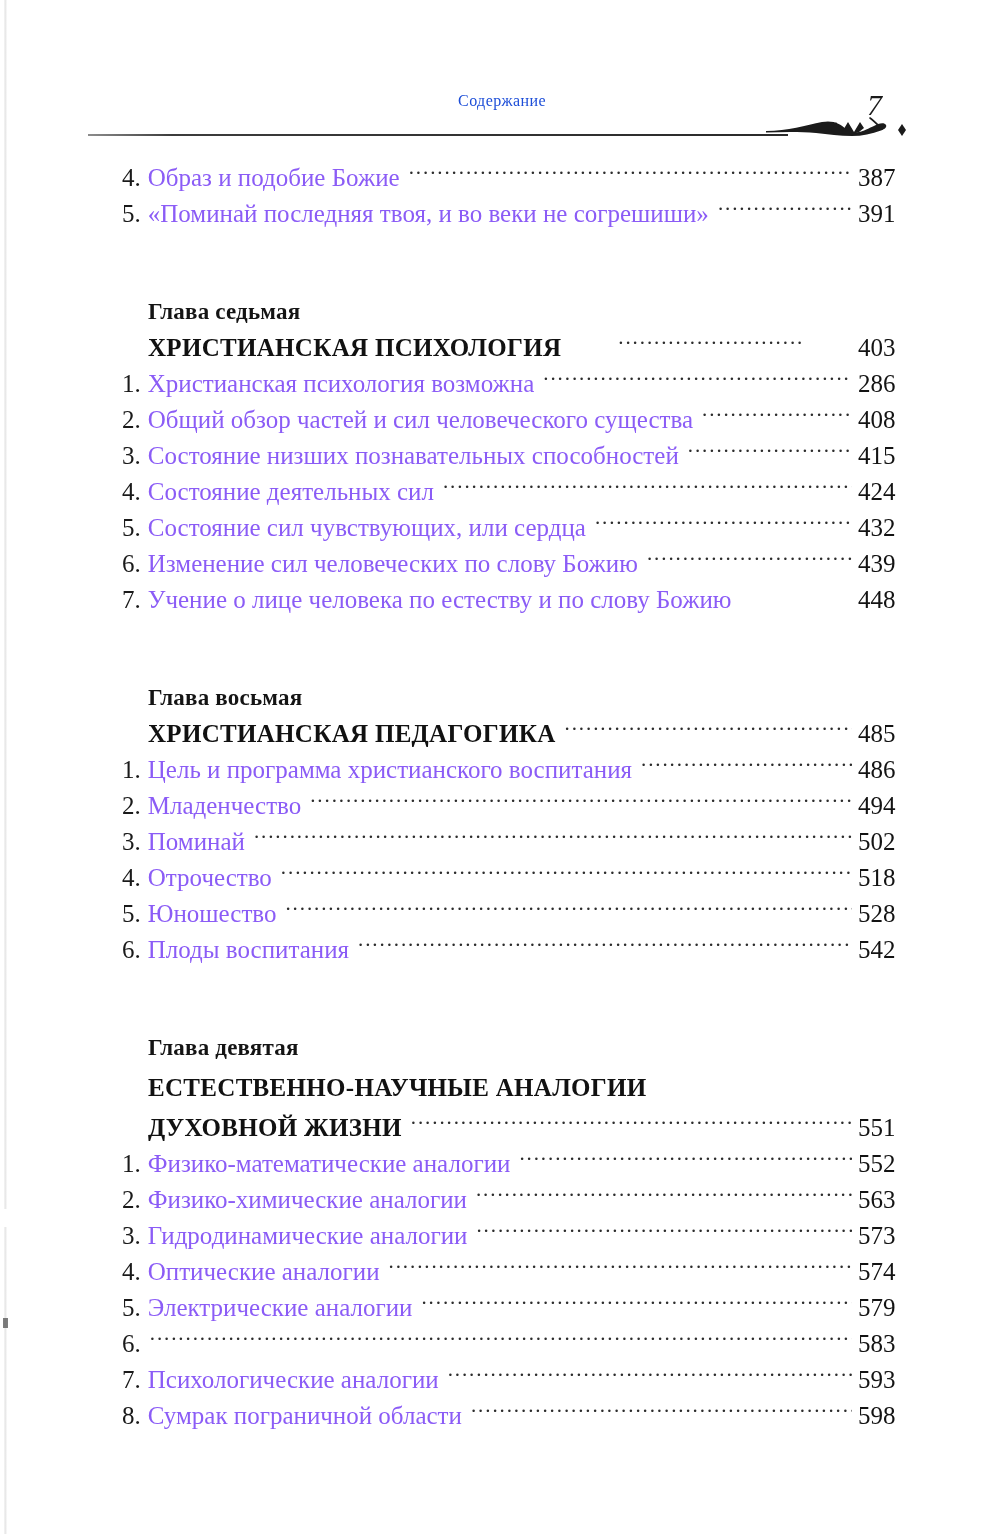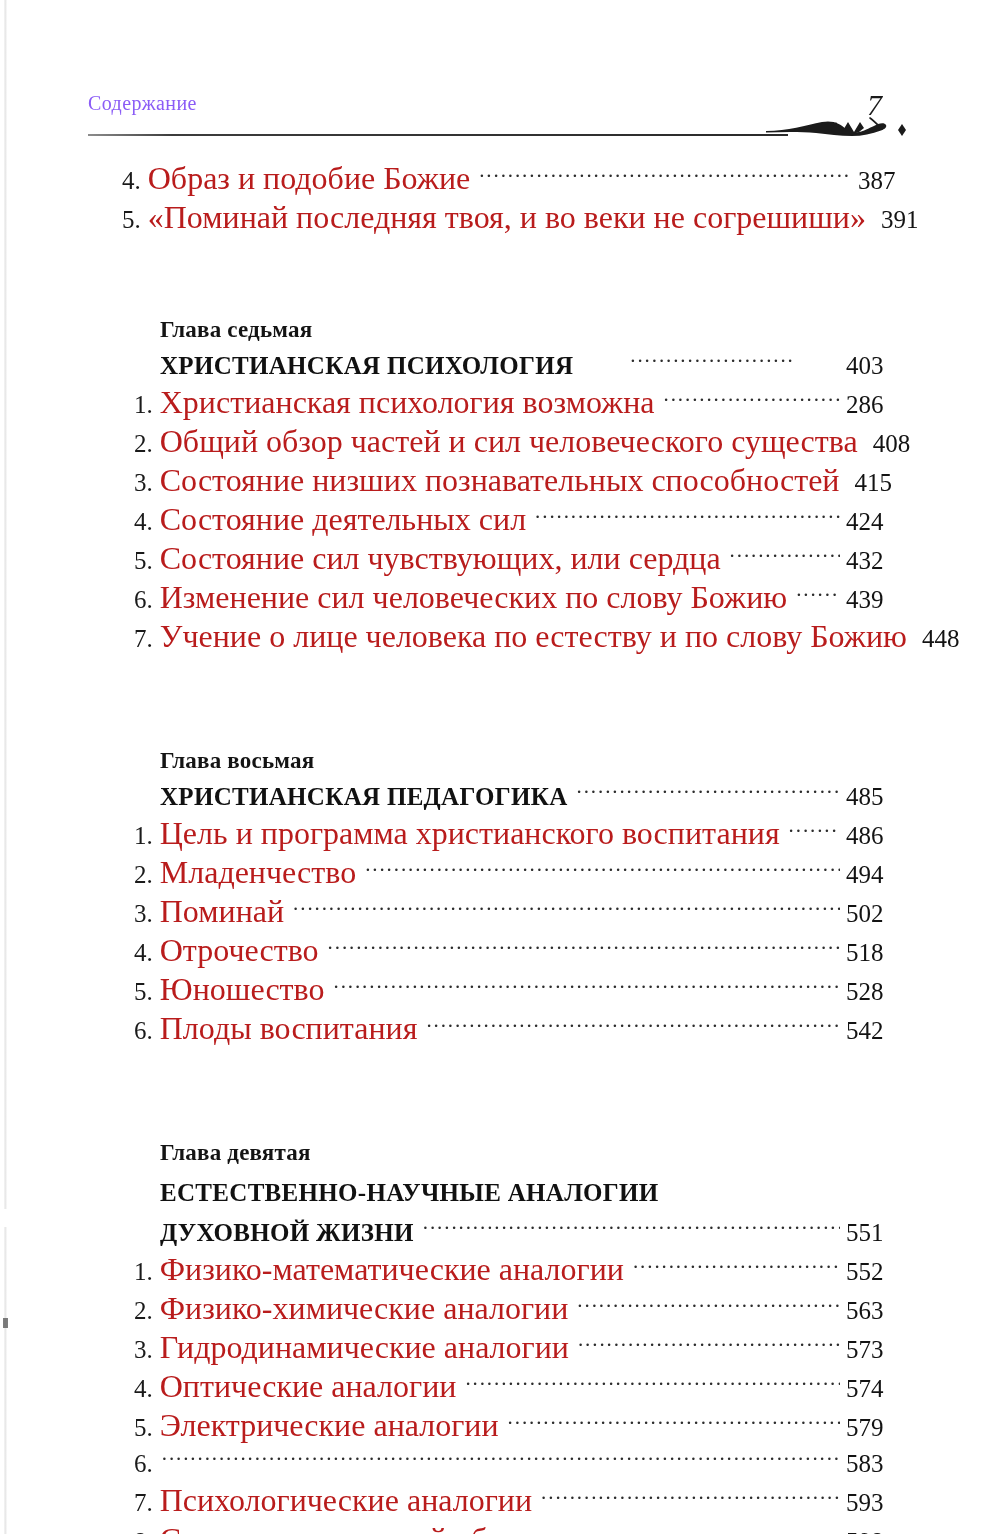--- a/index.html
+++ b/index.html
@@ -55,24 +55,24 @@
     left: 88px;
     top: 92px;
     width: 828px;
     height: 48px;
   }
   .runhead-title {
     position: absolute;
     left: 0;
     top: 0;
     width: 828px;
-    text-align: left;
-    font-size: 20px;
+    text-align: center;
+    font-size: 16px;
     letter-spacing: .4px;
-    color: #8b5cf6;
+    color: #1d4ed8;
   }
   .runhead-pageno {
     position: absolute;
     right: 34px;
     top: -4px;
     font-size: 30px;
     font-style: italic;
     font-family: "Liberation Serif", "DejaVu Serif", serif;
     color: #1b1b1b;
   }
@@ -92,21 +92,21 @@
     height: 34px;
   }
 
   
   .toc {
     position: absolute;
     left: 122px;
     top: 160px;
     width: 794px;
   }
-  .chapter-block { margin: 12px; }
+  .chapter-block { margin: 0; }
   .gap-before-chapter { height: 62px; }
 
   .chapter-kicker {
     margin-left: 26px;
     font-size: 23px;
     font-weight: bold;
     line-height: 36px;
     letter-spacing: .2px;
     color: #141414;
   }
@@ -136,23 +136,23 @@
     display: flex;
     align-items: baseline;
     line-height: 36px;
   }
   .entry-num {
     font-size: 25px;
     white-space: nowrap;
     color: #1a1a1a;
   }
   .entry-label {
-    font-size: 32px;
+    font-size: 25px;
     white-space: nowrap;
-    color: #b91c1c;
+    color: #8b5cf6;
     padding-left: 7px;
   }
 
   .leader {
     flex: 1 1 auto;
     overflow: hidden;
     margin: 0 6px 0 9px;
     position: relative;
     height: 1em;
   }

